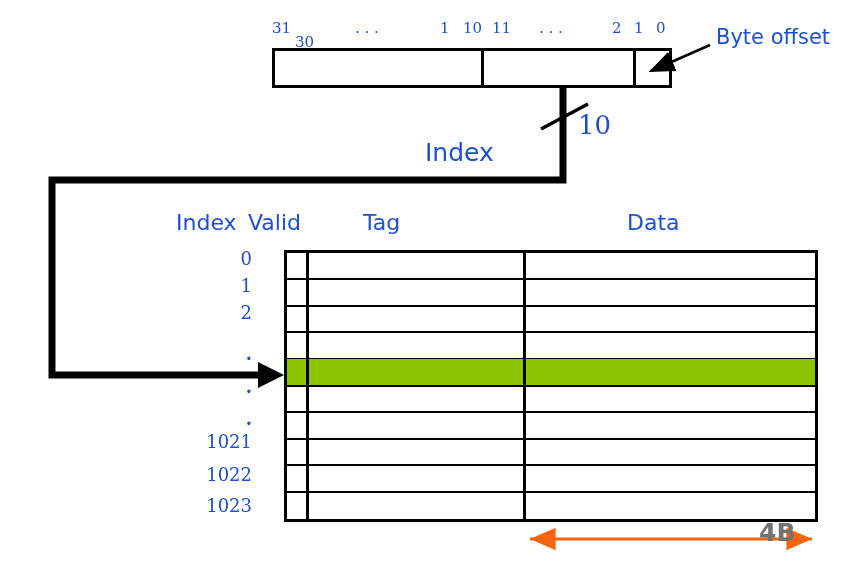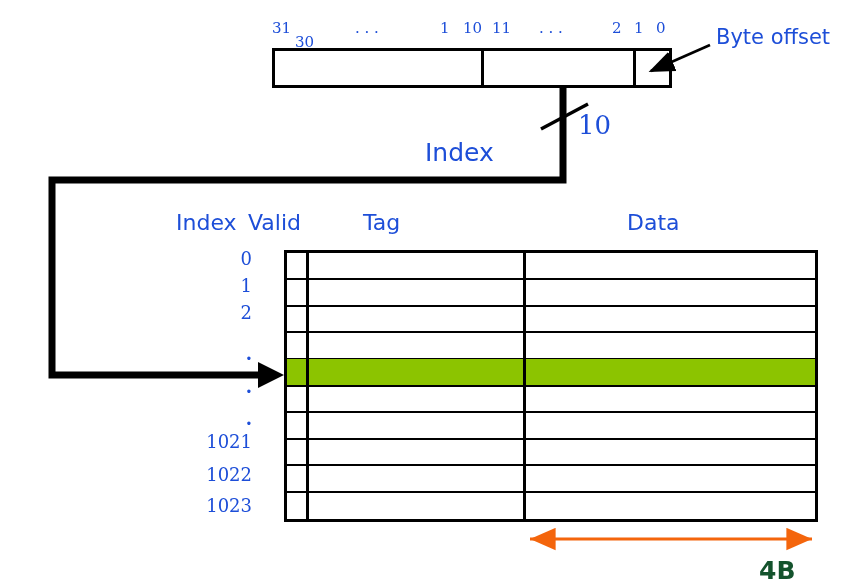--- a/index.html
+++ b/index.html
@@ -183,15 +183,15 @@
 
     <path d="M 563,88 L 563,180 L 52,180 L 52,375 L 275,375" fill="none" stroke="#000" stroke-width="7" stroke-linecap="butt" stroke-linejoin="miter"></path>
 
     <path d="M 258,362 L 284,375 L 258,388 z" fill="#000"></path>
 
     <line x1="541" y1="129" x2="588" y2="104" stroke="#000" stroke-width="3.4"></line>
 
     <line x1="530" y1="539" x2="812" y2="539" stroke="#F4650C" stroke-width="3.2" marker-start="url(#arrowOrangeStart)" marker-end="url(#arrowOrangeEnd)"></line>
   </svg>
 
-  <div class="txt fourb" style="left:759px;top:558px;color:#14532d;">4B</div>
+  <div class="txt fourb" style="left:759px;top:520px;color:#737373;">4B</div>
 
 </div>
 
 </body></html>

